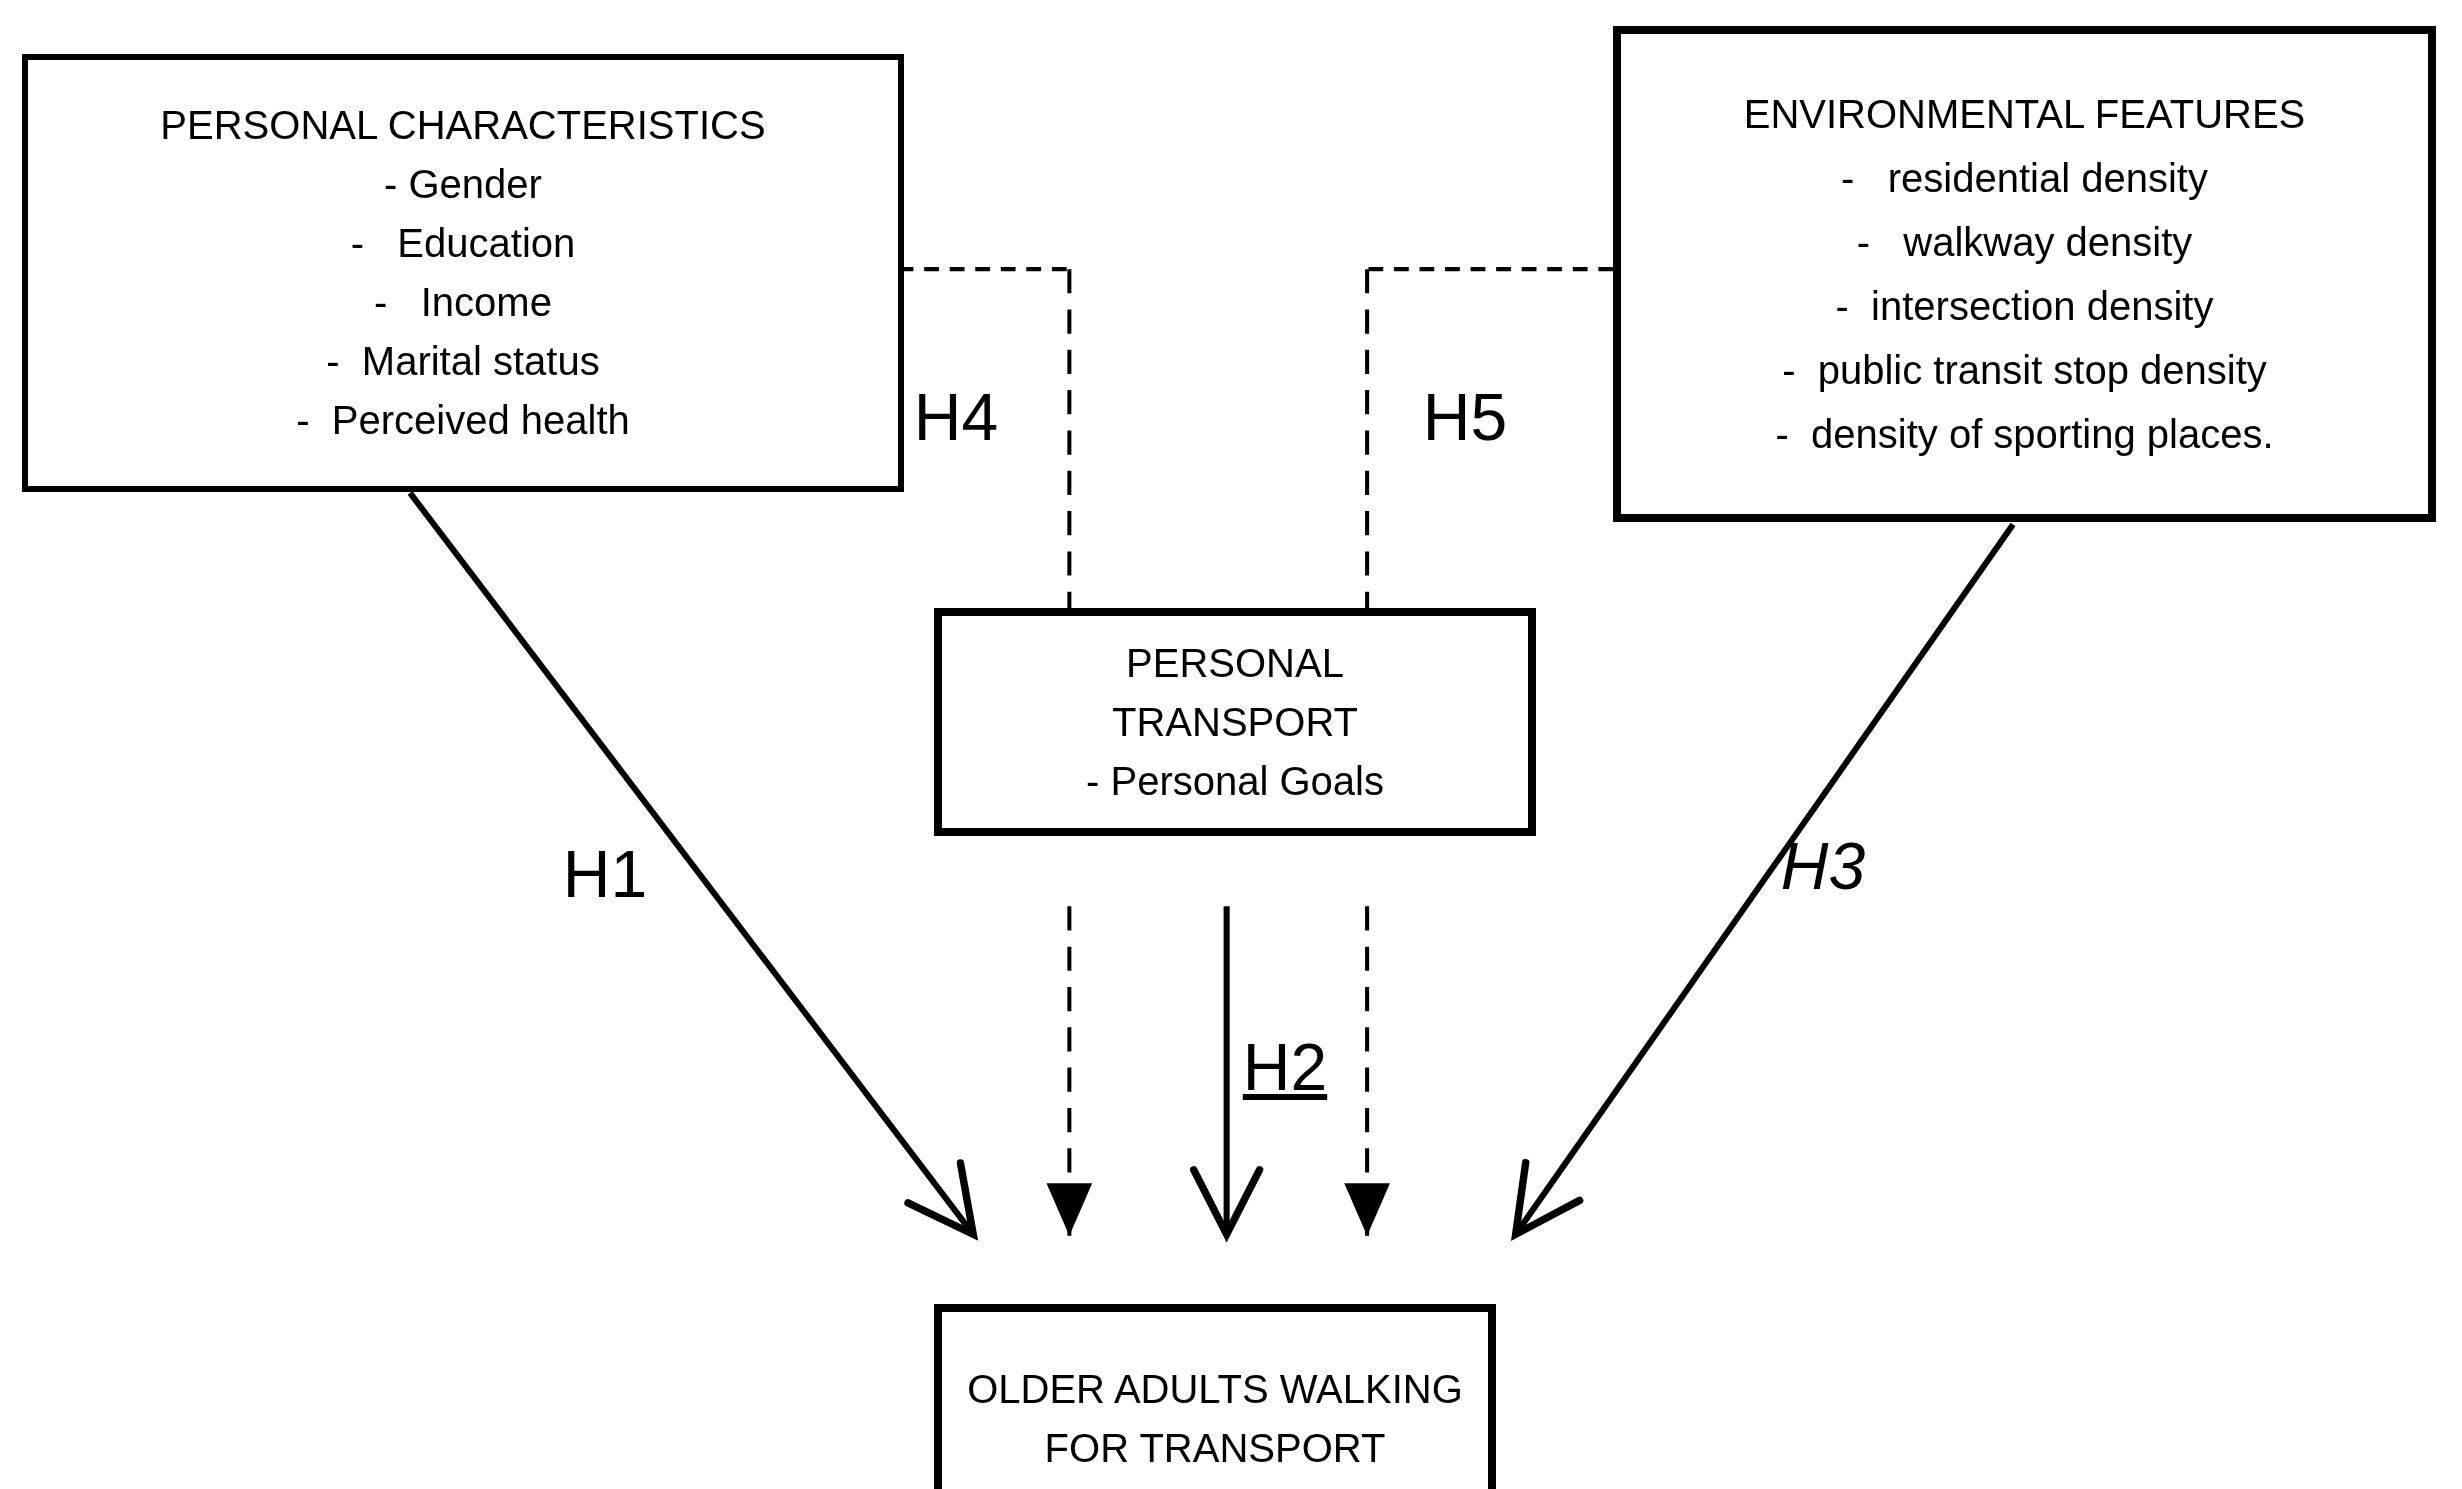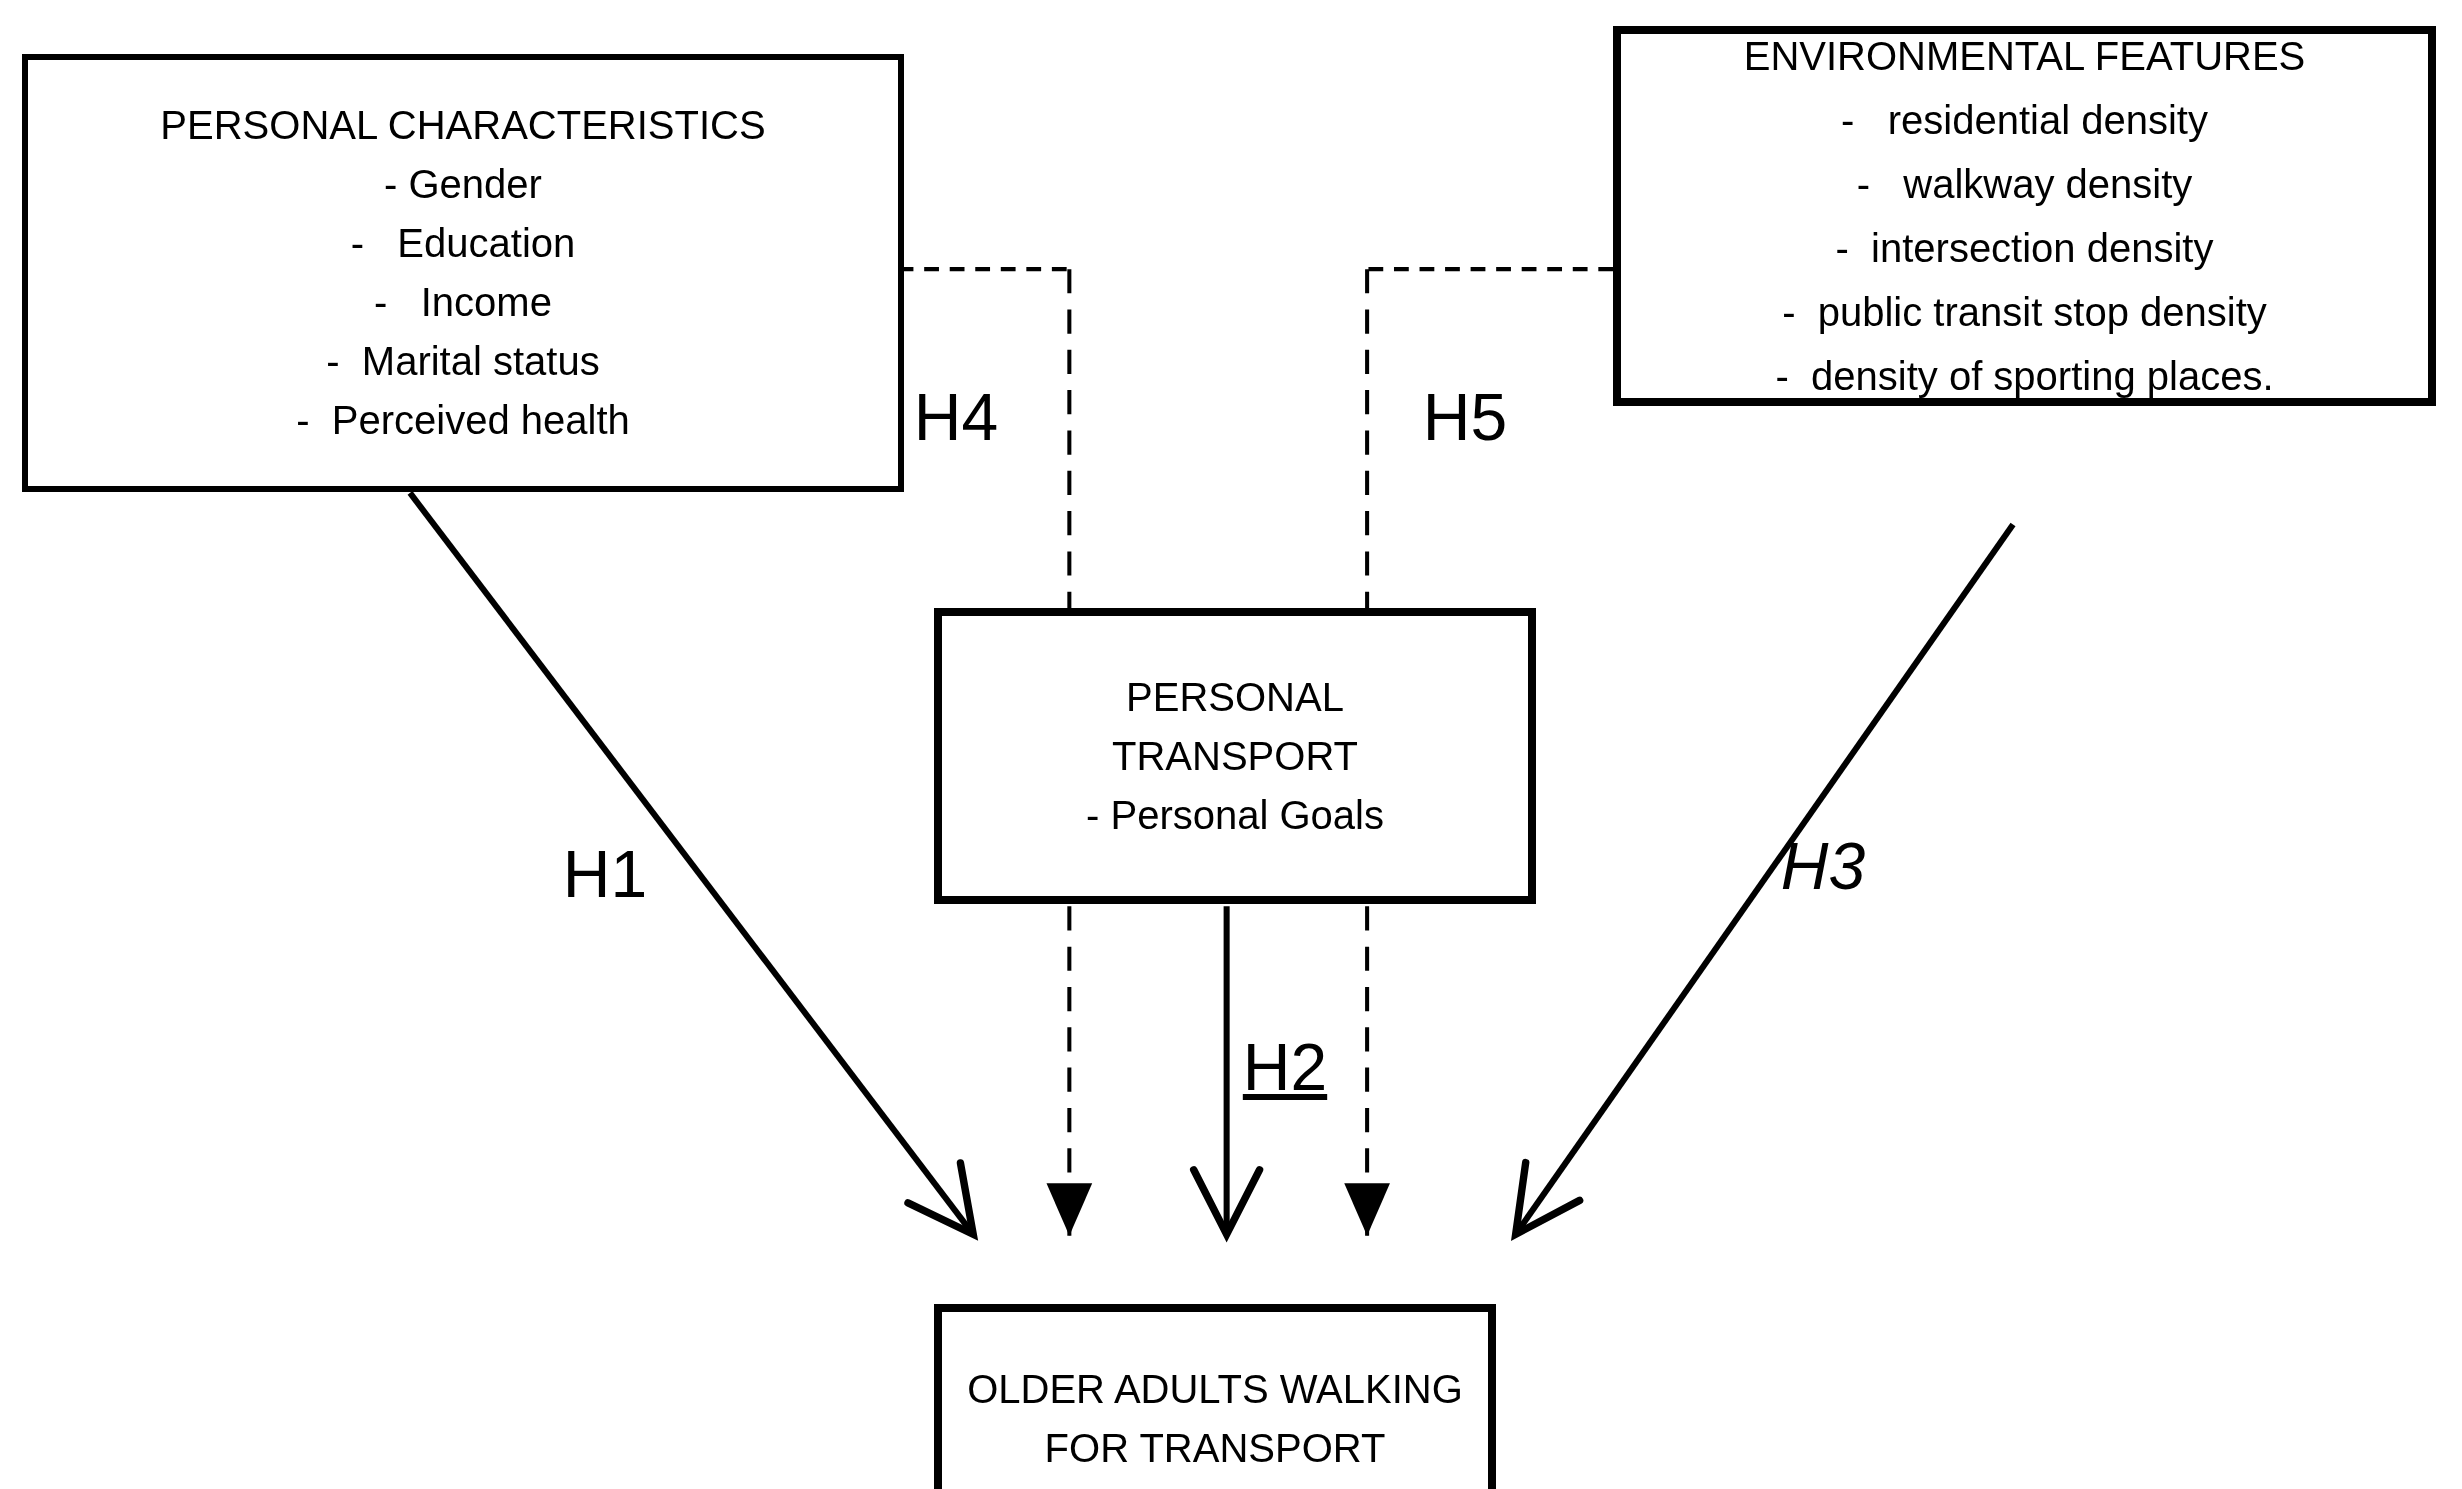--- a/index.html
+++ b/index.html
@@ -43,30 +43,30 @@
     left: 22px;
     top: 54px;
     width: 882px;
     height: 438px;
     border-width: 6.7px;
   }
   .box-environment {
     left: 1613px;
     top: 25.5px;
     width: 823px;
-    height: 380px;
+    height: 496px;
   }
   .box-environment .line {
     line-height: 64px;
   }
   .box-psych {
     left: 934px;
     top: 608px;
     width: 602px;
-    height: 296px;
+    height: 228px;
   }
   .box-outcome {
     left: 934px;
     top: 1304px;
     width: 562px;
     height: 229px;
   }
   .hlabel {
     position: absolute;
     transform: translate(-50%, -50%);

